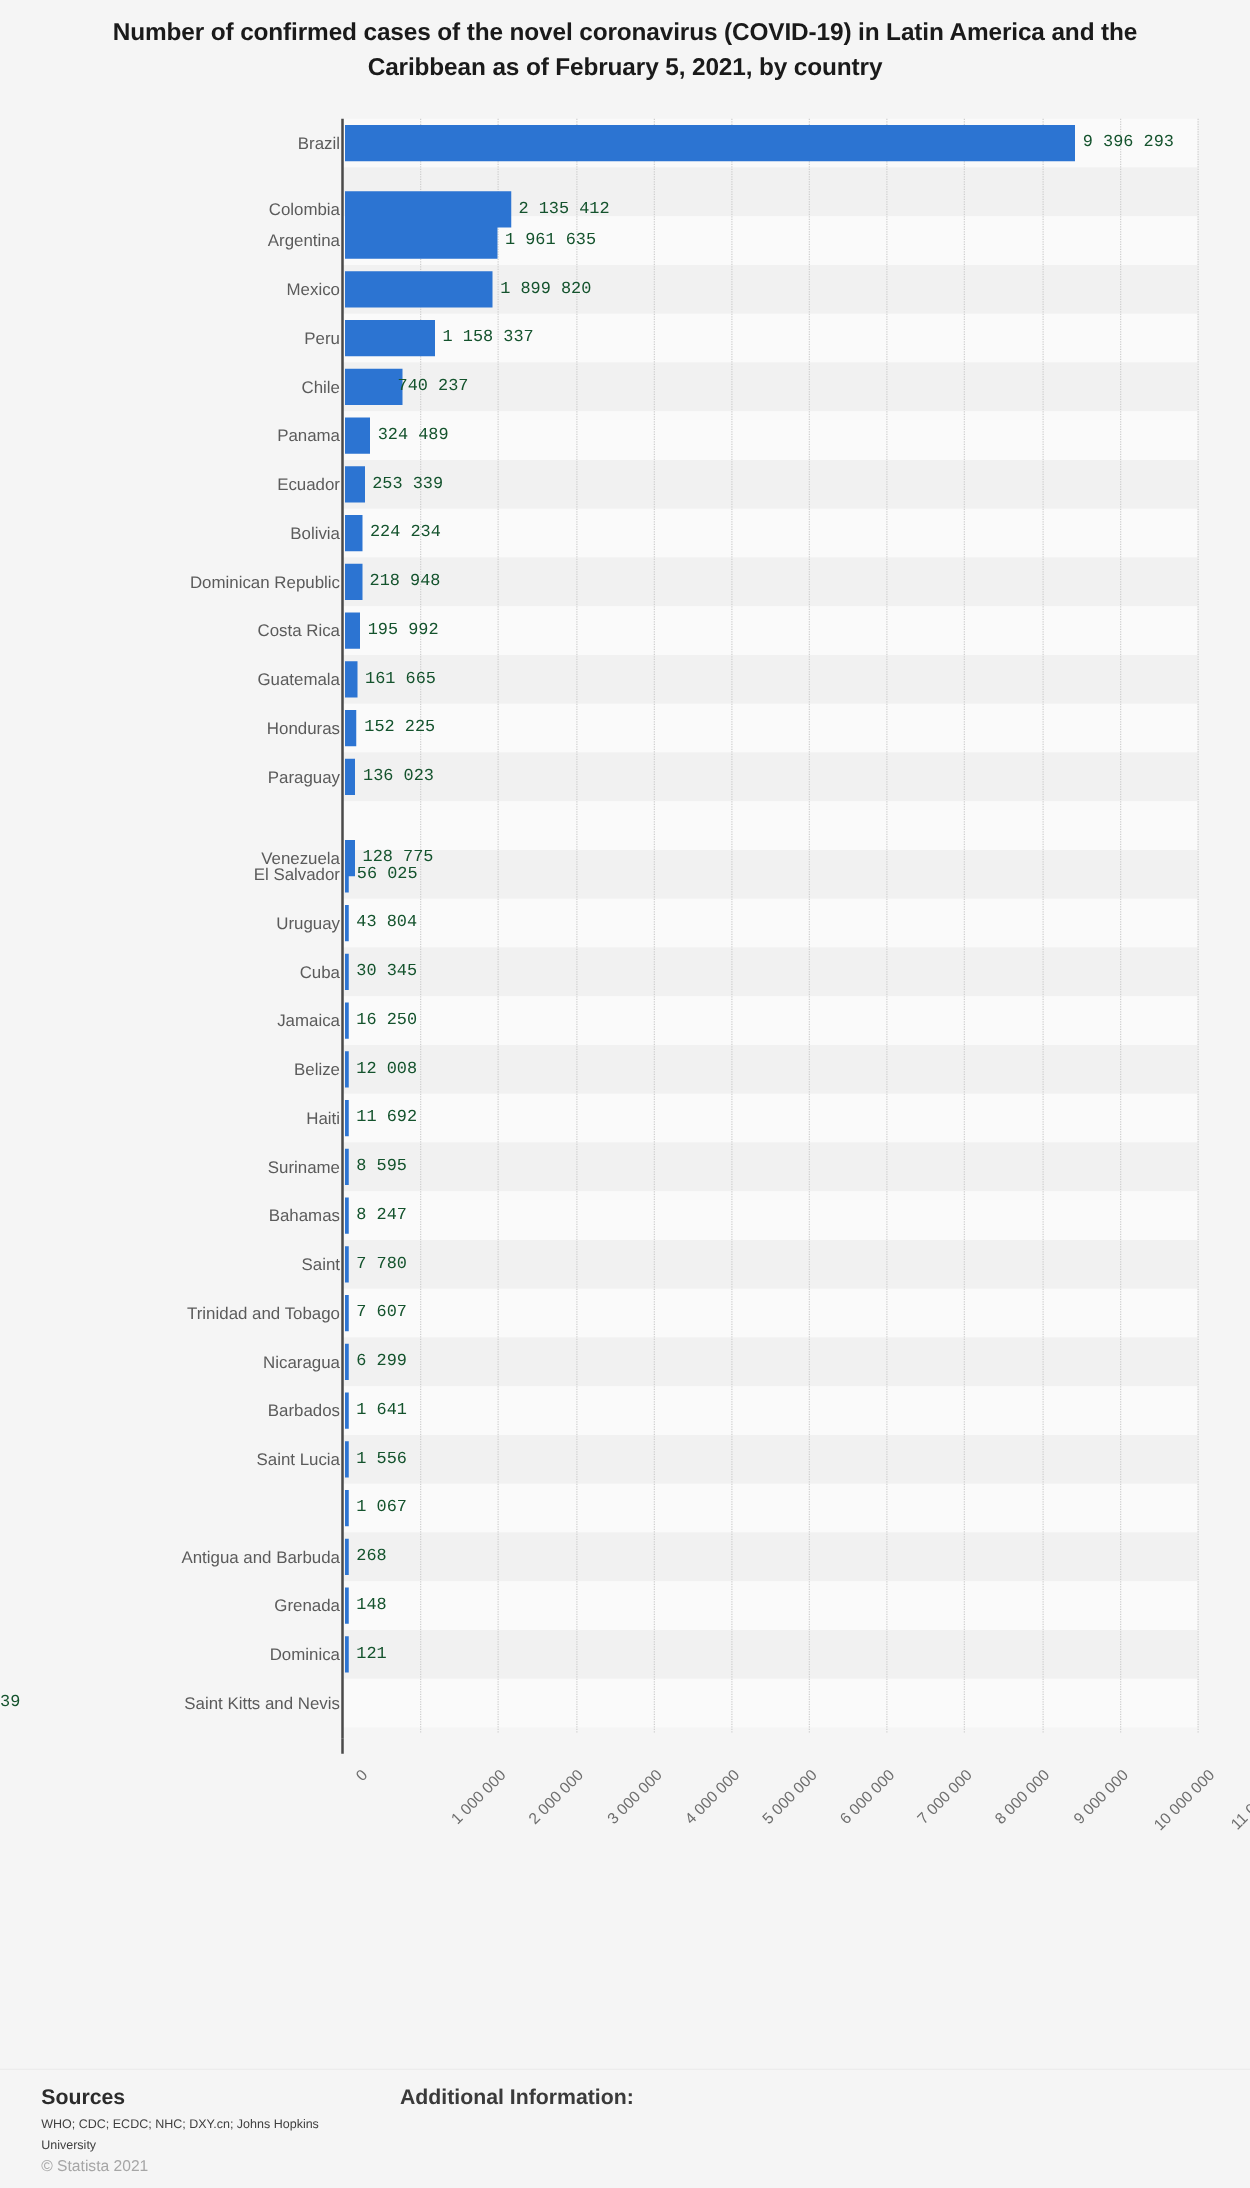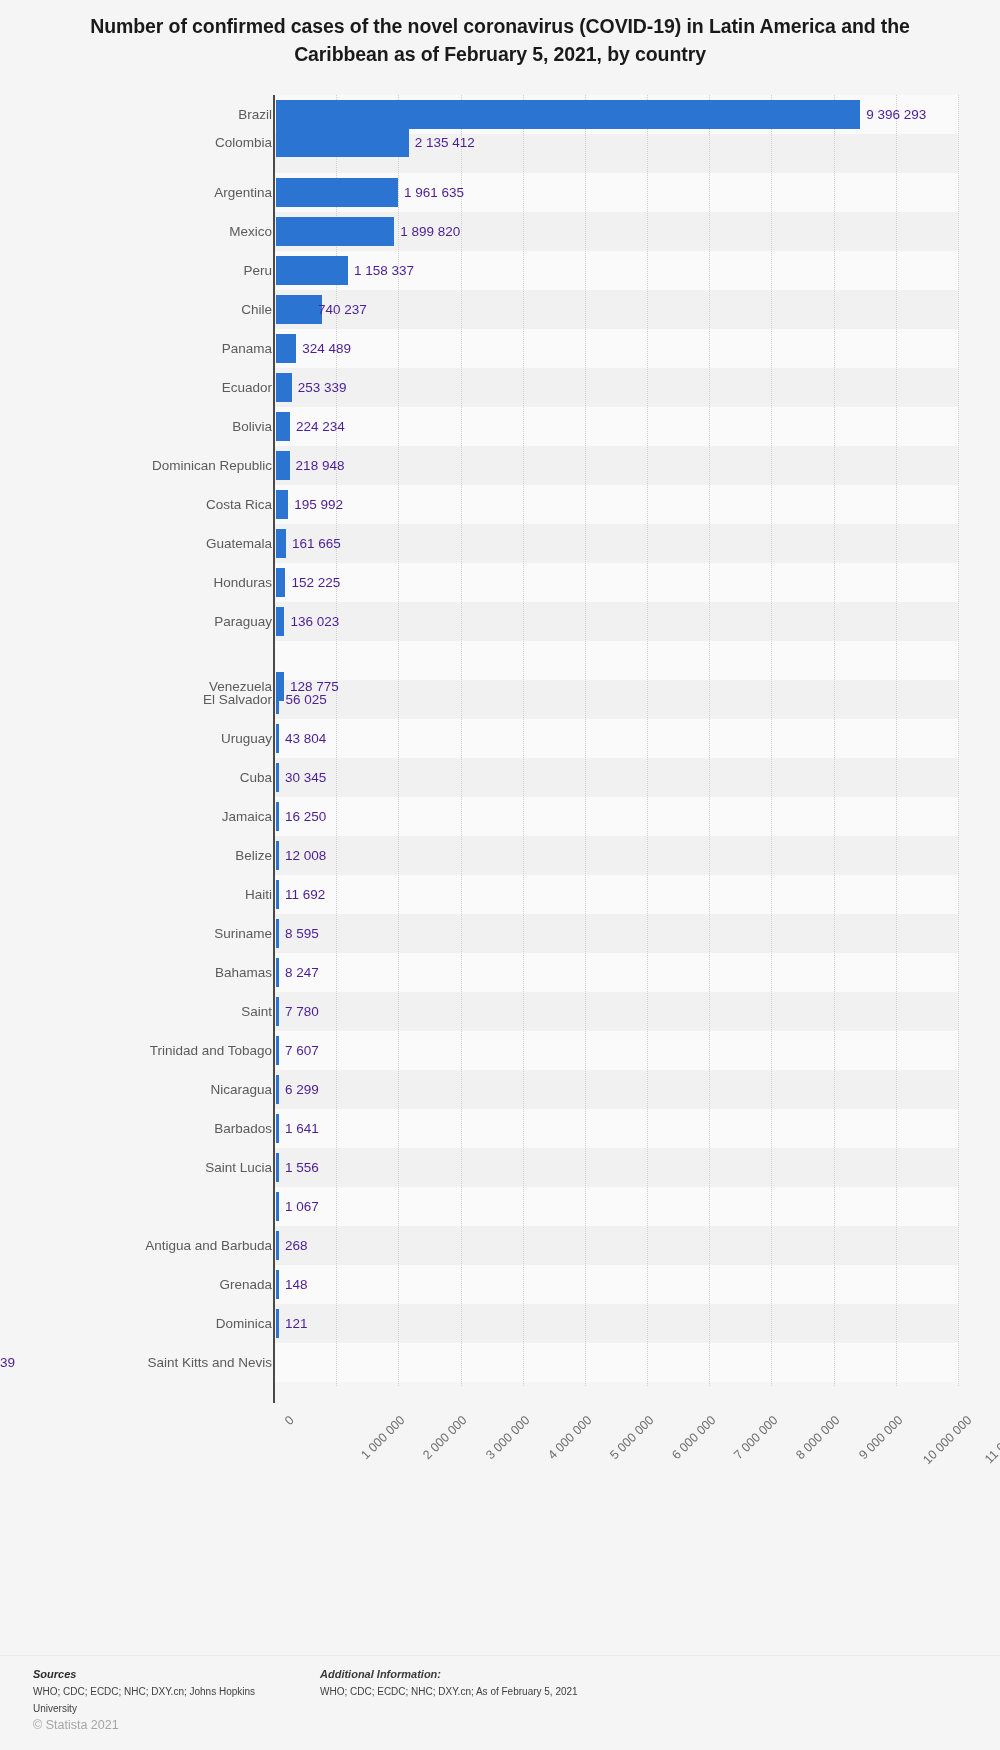--- a/index.html
+++ b/index.html
@@ -101,22 +101,23 @@
     top: 5px;
     height: 29px;
     background: #2c74d2;
   }
   .val-label {
     position: absolute;
     top: 0;
     height: 39px;
     line-height: 39px;
     font-size: 13.5px;
-    color: #4c1d95;
+    color: #14532d;
     white-space: nowrap;
+    font-family: Liberation Mono, monospace;
   }
 
   
   .xtick {
     position: absolute;
     font-size: 12.5px;
     color: #6e6e6e;
     white-space: nowrap;
     transform: rotate(-45deg);
     transform-origin: right top;
@@ -138,25 +139,24 @@
     left: 0;
     top: 1655px;
     width: 1000px;
     height: 95px;
     border-top: 1px solid #ececec;
   }
   .foot-col { position: absolute; top: 12px; }
   #foot-sources { left: 33px; width: 255px; }
   #foot-addl { left: 320px; width: 600px; }
   .foot-head {
-    font-size: 11px;
+    font-size: 17px;
     font-weight: bold;
     color: #2b2b2b;
     margin-bottom: 3px;
-    font-style: italic;
   }
   .foot-head.light { font-weight: bold; color: #3a3a3a; }
   .foot-body {
     font-size: 10px;
     color: #404040;
     line-height: 17px;
   }
   #foot-copy {
     font-size: 12.5px;
     color: #a6a6a6;
@@ -216,21 +216,21 @@
       <div class="gridline" style="left: 684px;"></div>
     </div>
   <div id="axis-line"></div>
   <div id="axis-tick0"></div>
   <div id="rows">
       <div class="row" style="top: 0px;">
         <div class="cat-label">Brazil</div>
         <div class="bar" style="width: 584.279px; background: rgb(44, 116, 210);"></div>
         <div class="val-label" style="left: 866.279px;">9 396 293</div>
       </div>
-      <div class="row" style="top: 28px;">
+      <div class="row" style="top: 53px;">
         <div class="cat-label">Colombia</div>
         <div class="bar" style="width: 132.784px; background: rgb(44, 116, 210);"></div>
         <div class="val-label" style="left: 414.784px;">2 135 412</div>
       </div>
       <div class="row" style="top: 78px;">
         <div class="cat-label">Argentina</div>
         <div class="bar" style="width: 121.978px; background: rgb(44, 116, 210);"></div>
         <div class="val-label" style="left: 403.978px;">1 961 635</div>
       </div>
       <div class="row" style="top: 117px;">
@@ -400,15 +400,14 @@
 </div>
 
 <div id="footer">
   <div class="foot-col" id="foot-sources">
     <div class="foot-head">Sources</div>
     <div class="foot-body">WHO; CDC; ECDC; NHC; DXY.cn; Johns Hopkins University</div>
     <div id="foot-copy">© Statista 2021</div>
   </div>
   <div class="foot-col" id="foot-addl">
     <div class="foot-head light">Additional Information:</div>
-    <div class="foot-body">WHO; CDC; ECDC; NHC; DXY.cn; As of February 5, 2021</div>
   </div>
 </div>
 
 </body></html>

